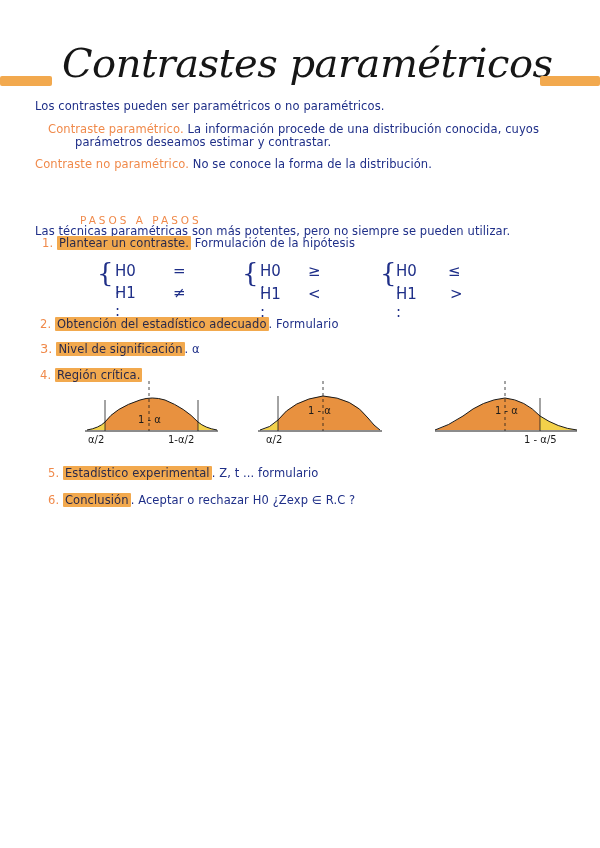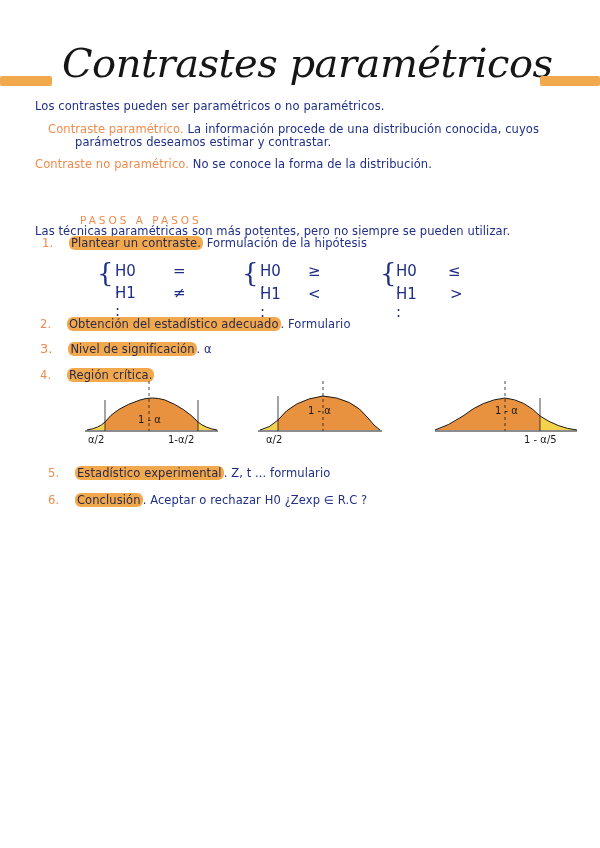--- a/index.html
+++ b/index.html
@@ -5,21 +5,21 @@
     html, body { margin:0; padding:0; }
     body { width:600px; height:848px; background:#ffffff; position:relative; overflow:hidden;
            font-family:"DejaVu Sans", sans-serif; }
     .abs { position:absolute; }
     .title { left:0; top:22px; width:531px; height:70px; }
     .title-bar { position:absolute; top:54px; height:10px; background:#f2a94e; border-radius:2px; }
     .title-text { position:absolute; left:62px; top:18px; font-family:"DejaVu Serif", serif; font-style:italic;
                   font-size:40px; color:#161616; letter-spacing:-0.5px; white-space:nowrap; }
     .line { font-size:11.5px; color:#1f2f88; white-space:nowrap; letter-spacing:0.1px; }
     .orange { color:#f08a4b; }
-    .hl { background:#f2a94e; color:#2a2a4a; padding:0 2px; border-radius:6px;margin-left:12px; }
+    .hl { background:#f2a94e; color:#2a2a4a; padding:0 2px; border-radius:1px; }
     .num { color:#f08a4b; }
     .caps { letter-spacing:3px; font-size:10.5px; color:#f08a4b; }
     .hyp { font-size:15px; color:#1f2f88; }
     .brace { font-size:26px; color:#1f2f88; line-height:1; font-family:"DejaVu Serif", serif; }
     .small-label { font-size:10px; color:#1a1a1a; white-space:nowrap; }
   </style>
 </head>
 <body>
 
 <div class="abs title">

